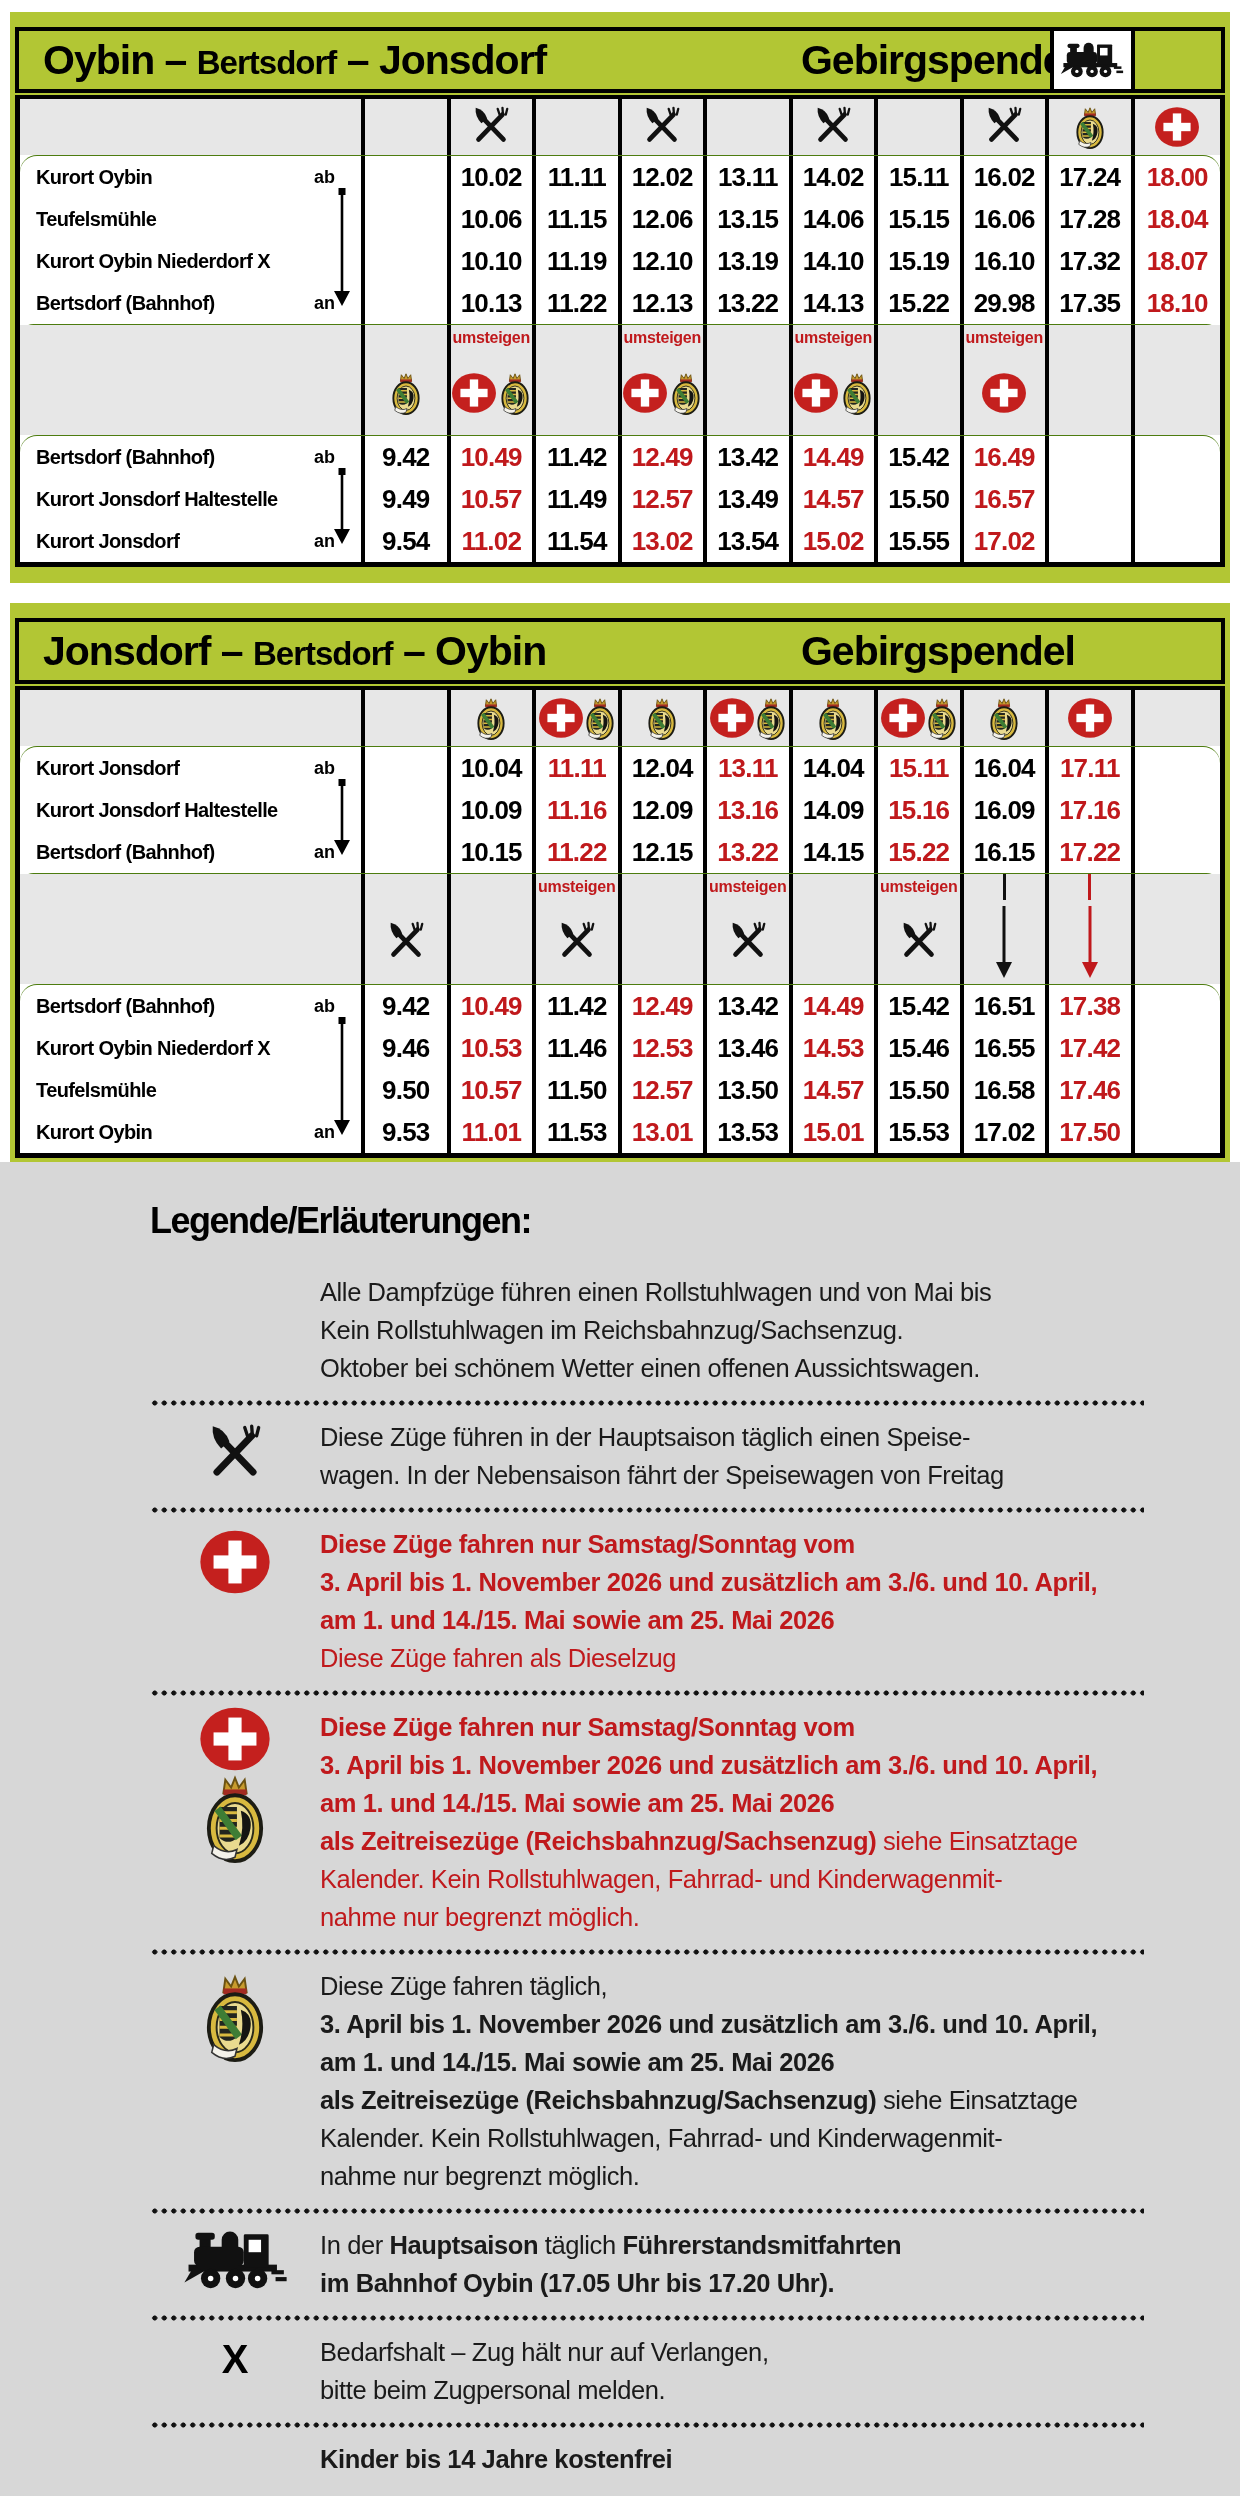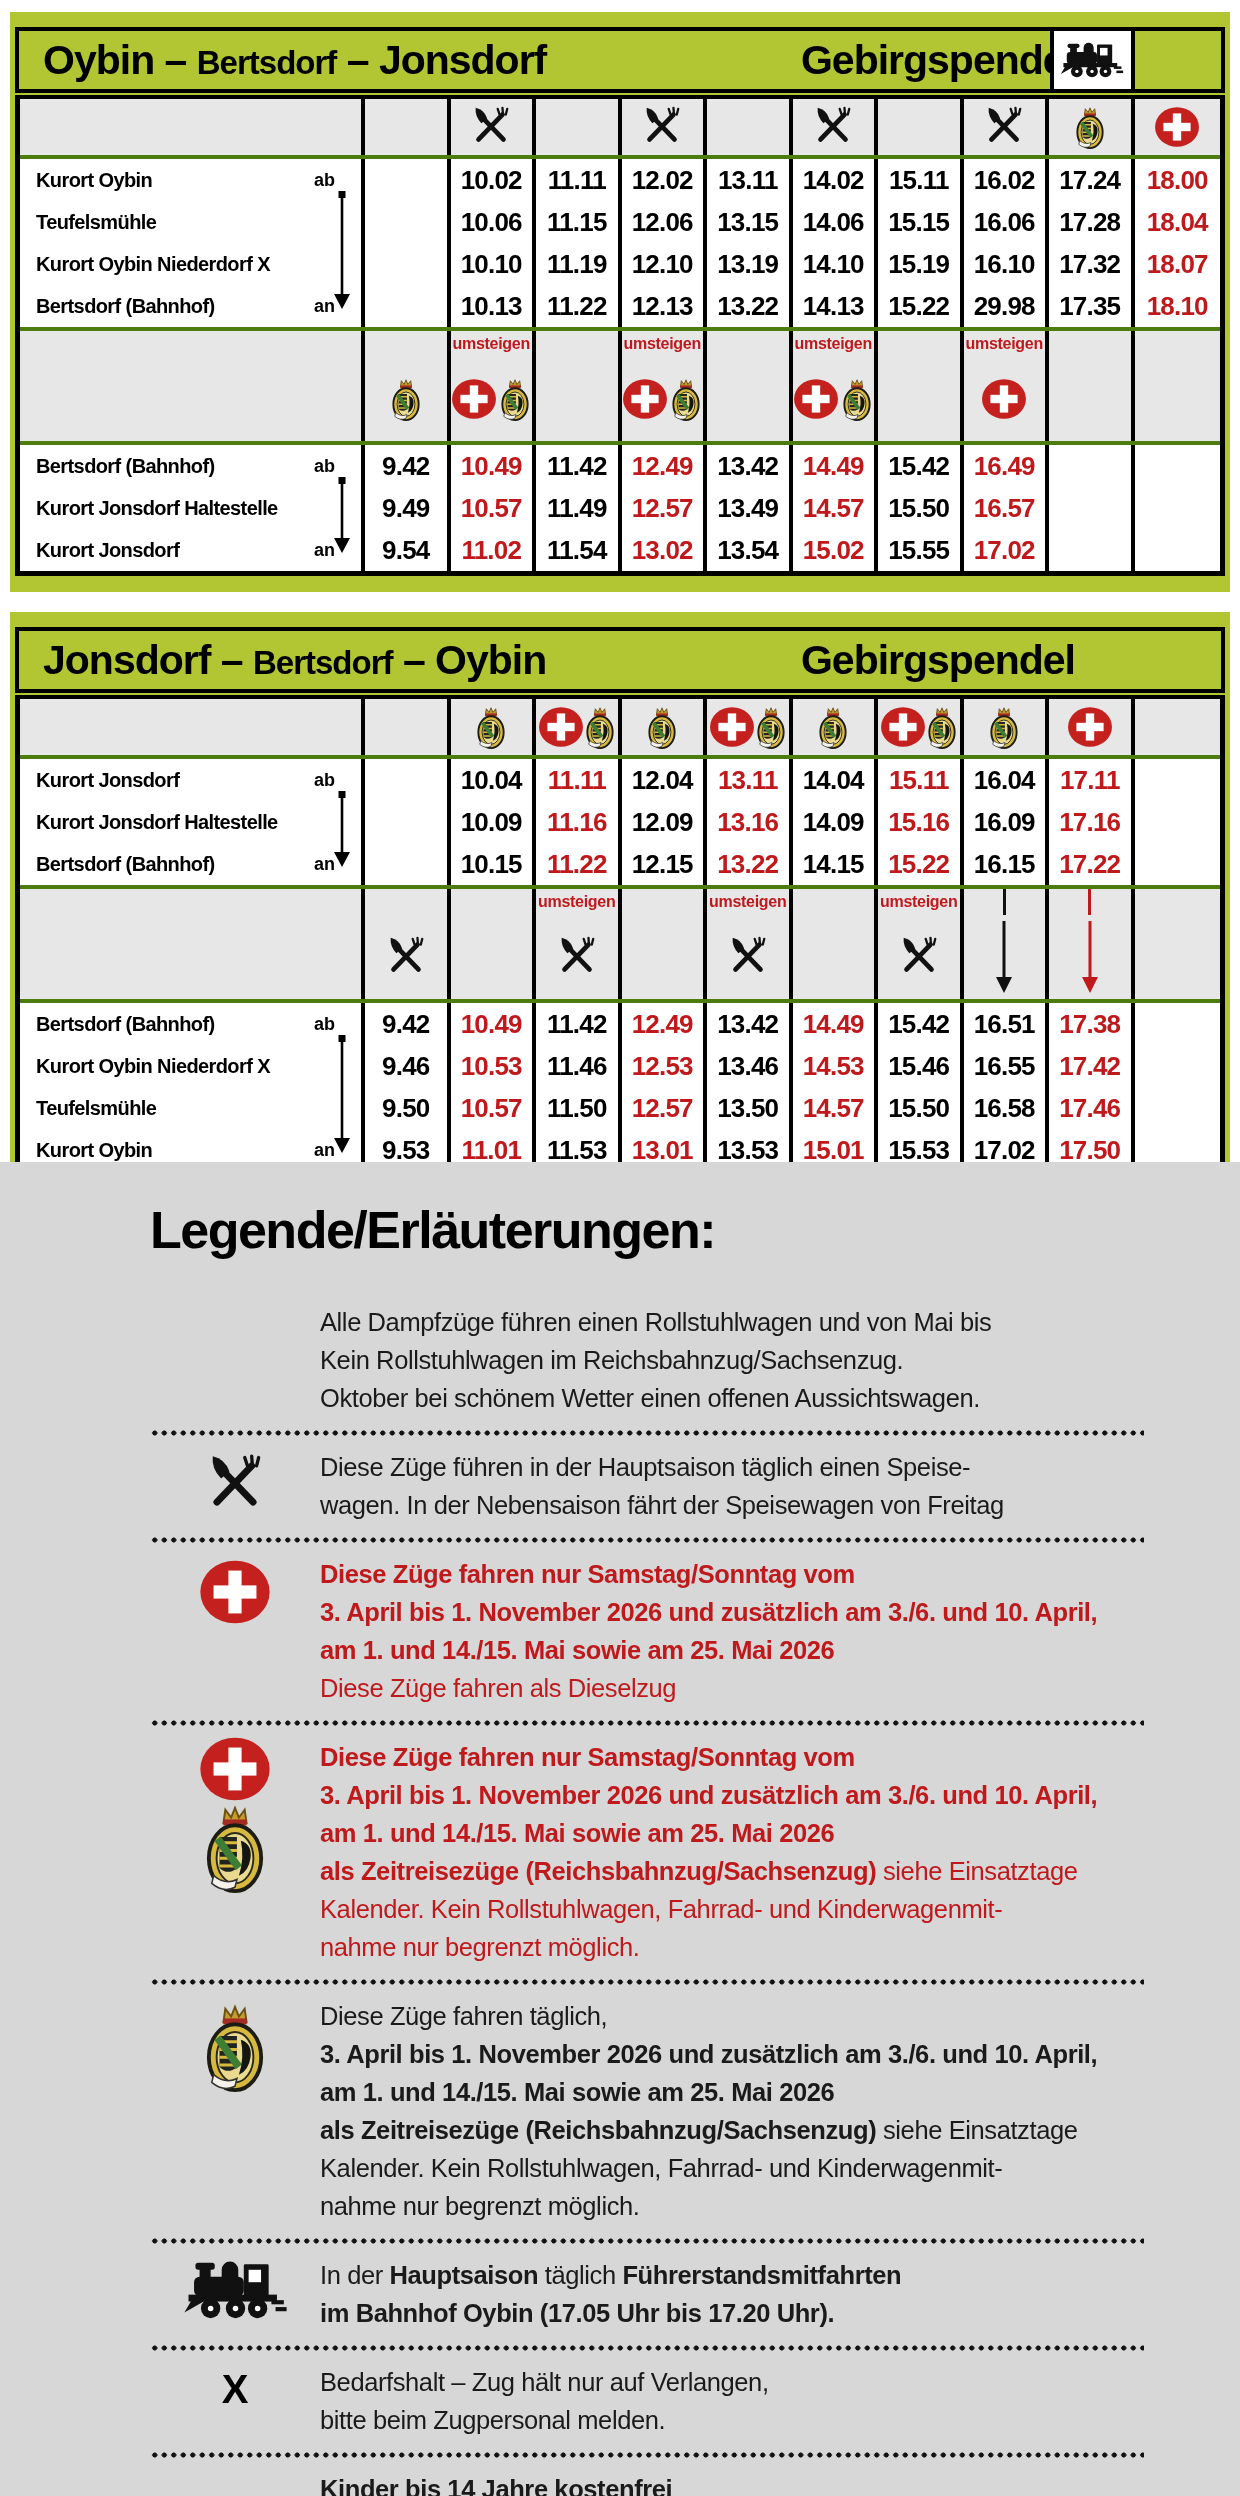--- a/index.html
+++ b/index.html
@@ -28,33 +28,33 @@
     left:calc(345px + (100% - 345px)*0.8); width:calc((100% - 345px)/10);
     background:#fff; border:4px solid #000; display:flex; align-items:center; justify-content:center;}
   .tbox{border:5px solid #000; border-top-width:4px; background:#fff; margin-top:2px;}
   .grid{display:grid; grid-template-columns:345px repeat(10,1fr);}
   .grid > div{border-right:4px solid #000; display:flex; align-items:center; justify-content:center;}
   .grid > div:last-child{border-right:none;}
   .irow > div{background:var(--cellgray); height:56px;}
   .umst-row > div{background:var(--cellgray); height:26px; font-size:16px; font-weight:bold;
     color:var(--red); letter-spacing:-0.3px;}
   .mid-icons > div{background:var(--cellgray); height:84px; gap:2px;}
-  .sec{position:relative; border-top:4px solid #4d7c0f;}
+  .sec{position:relative; border-top:1px solid #4d7c0f;border-radius:17px;}
   .trow > div{height:42px;}
   .station-cell{justify-content:space-between !important; padding:0 26px 0 16px;}
   .st-label{font-size:20px; font-weight:bold; letter-spacing:-0.6px; white-space:nowrap;}
   .st-mark{font-size:18px; font-weight:bold;}
   .time{font-size:26px; font-weight:bold; letter-spacing:-0.8px;}
   .time.rd{color:var(--red);}
   .sec-arrow{position:absolute; left:311px; width:22px; pointer-events:none;}
   .tail{width:3px; height:100%;}
 
   
   .legend{padding:38px 96px 0 150px;}
-  .legend-title{font-size:52px; font-weight:bold; letter-spacing:-1.5px; margin-bottom:34px;}
+  .legend-title{font-size:36px; font-weight:bold; letter-spacing:-1.5px; margin-bottom:22px;}
   .litem{display:grid; grid-template-columns:170px 1fr; padding:9px 0 10px 0;}
   .licon{display:flex; flex-direction:column; align-items:center; justify-content:flex-start;
     padding-top:4px; gap:0;}
   .ltext{font-size:25.5px; line-height:38px; letter-spacing:-0.4px; color:#1a1a1a;}
   .ltext .b{font-weight:bold;}
   .ltext .r{color:var(--red);}
   .dots{height:8px; margin:2px 0 2px 0;
     background-image:radial-gradient(circle,#111 2.3px,rgba(0,0,0,0) 2.8px);
     background-size:9.5px 8px; background-repeat:repeat-x; background-position:0 center;}
   .xbig{font-size:40px; font-weight:bold; font-family:"Liberation Sans",sans-serif;}

